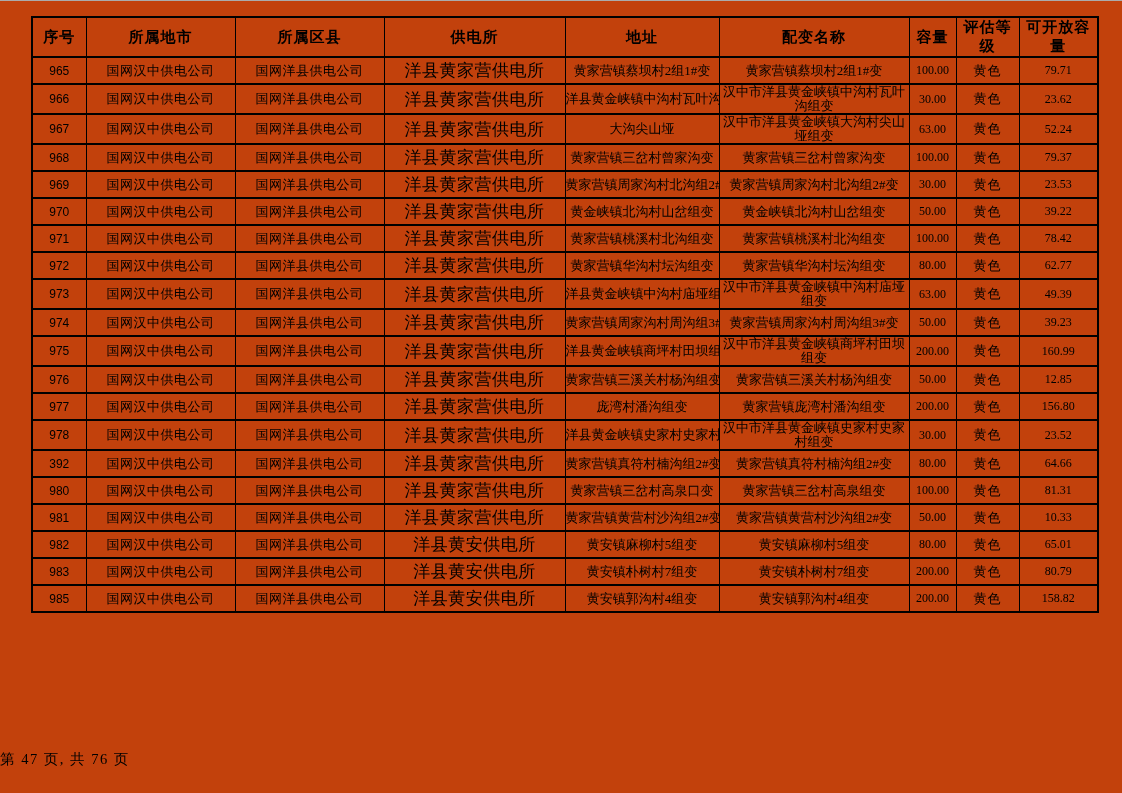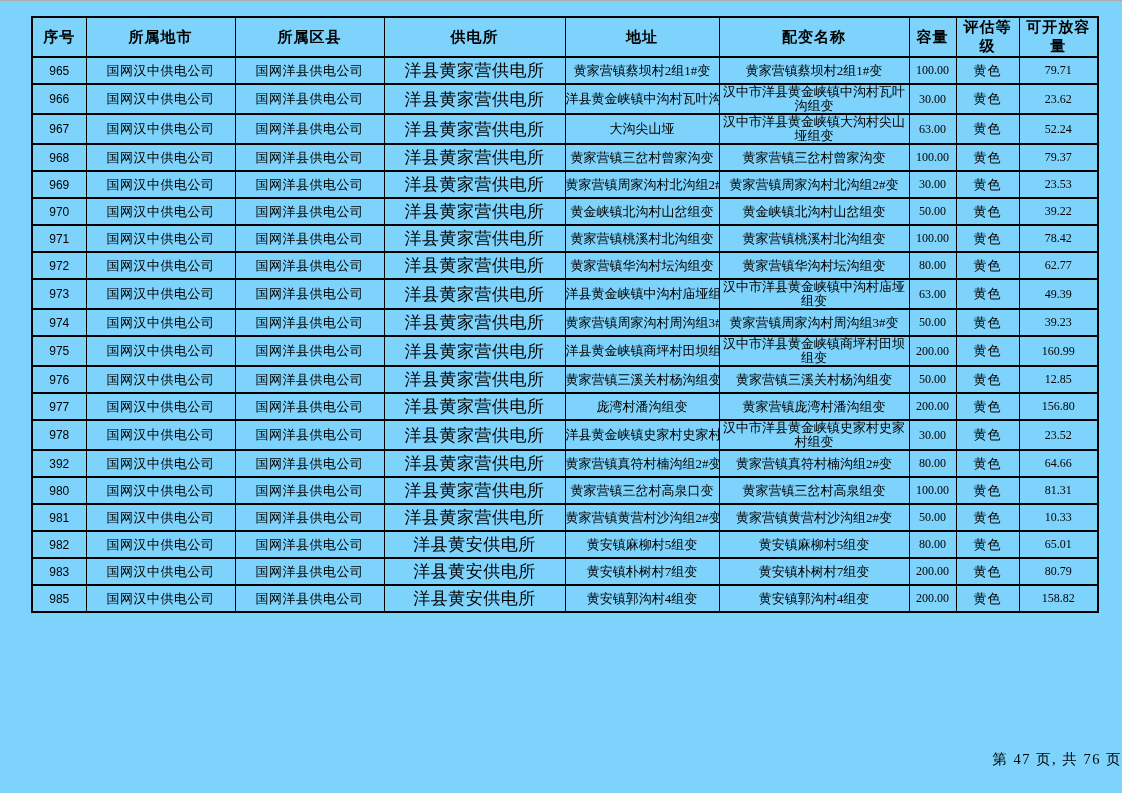--- a/index.html
+++ b/index.html
@@ -5,21 +5,21 @@
   html, body {
     margin: 0; padding: 0;
     background: #ffffff;
     font-family: "Liberation Sans", sans-serif;
     color: #000000;
   }
   .page {
     position: relative;
     width: 1122px;
     height: 793px;
-    background: #7dd3fc;
+    background: #c2410c;
     overflow: hidden;
   }
   .top-edge {
     position: absolute;
     top: 0; left: 0;
     width: 1122px; height: 1px;
     background: #ababab;
   }
   .sheet {
     position: absolute;
@@ -74,21 +74,21 @@
   .c-cap, .c-open { font-size: 12px; font-family: Liberation Serif, serif; }
   .c-level {
     font-size: 13px;
     font-family: Liberation Mono, monospace;
     letter-spacing: 1px;
   }
   .footer {
     position: absolute;
     left: 0; top: 750px;
     width: 1122px;
-    text-align: right;
+    text-align: left;
     font-family: "Liberation Serif", serif;
     font-size: 14.5px;
     letter-spacing: 1.5px;
   }
 </style>
 </head>
 <body>
 
 <div class="page">
   <div class="top-edge"></div>

